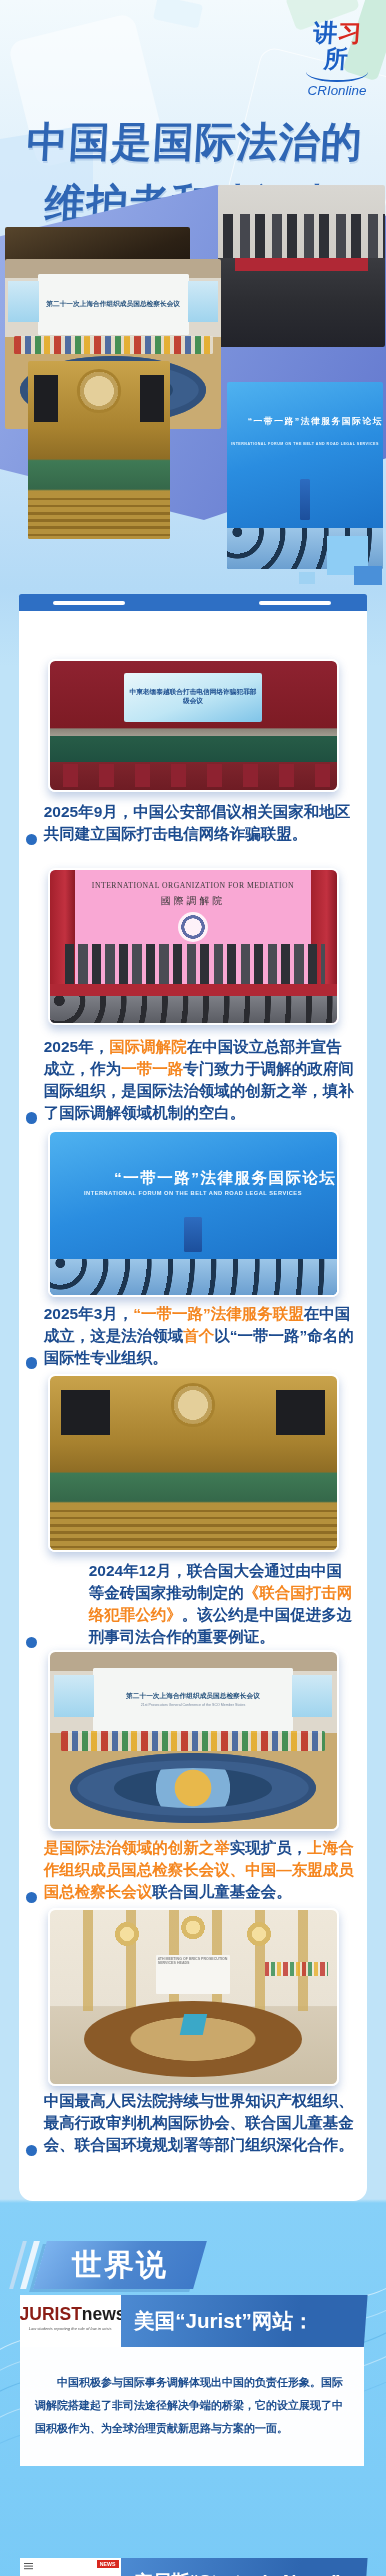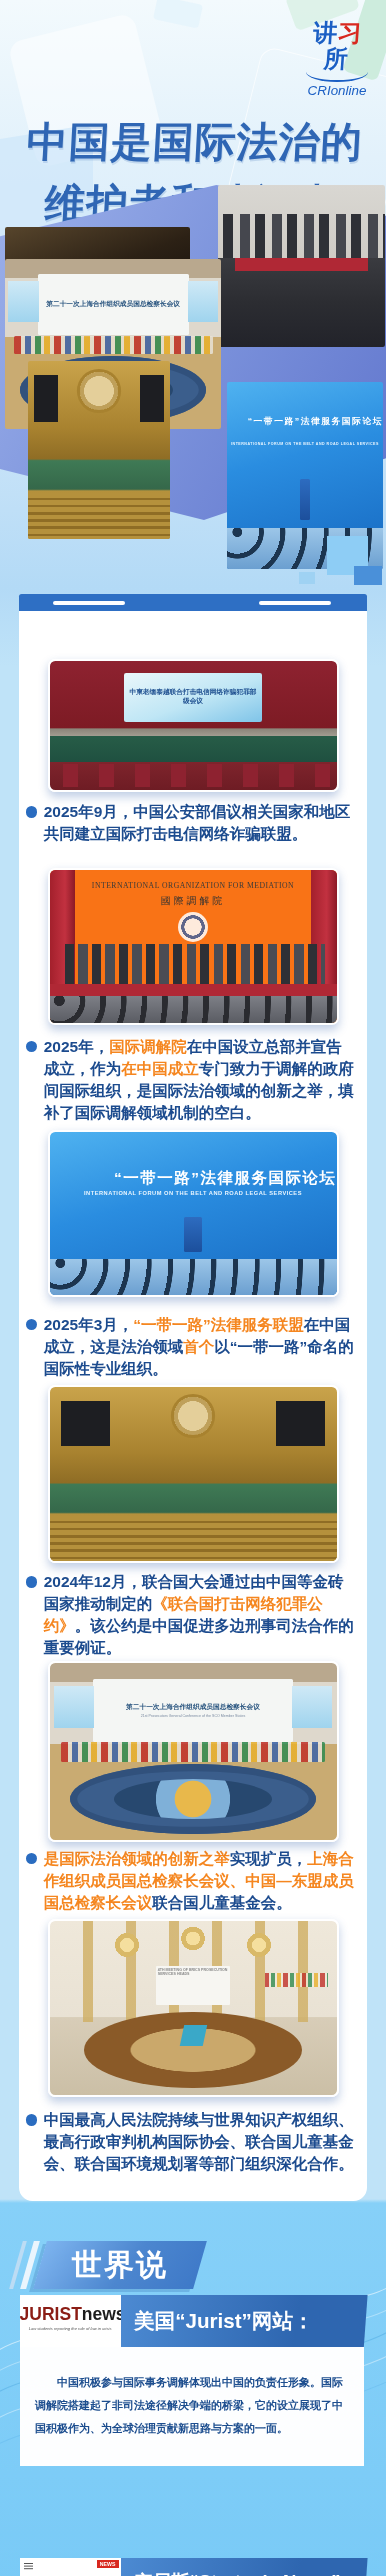--- a/index.html
+++ b/index.html
@@ -73,21 +73,21 @@
   .ph-bnr .aud{position:absolute;left:0;bottom:0;width:100%;height:22%;
     background:repeating-radial-gradient(circle at 10.3px 4.1px,#1c3550 0 4.6px,transparent 5.2px 21.6px),linear-gradient(180deg,#9cc6e8,#6b9fd0);}
   .ph-bnr.mini .t1{font-size:8.8px;top:18%;}
   .ph-bnr.mini .t2{font-size:3.6px;top:32%;}
   .ph-telecom{background:linear-gradient(180deg,#8e2230 0%,#7d1b24 52%,#8a8478 52.5%,#a29c90 58%,#275c47 58.5%,#1f5040 78%,#7e242c 78.5%,#6e1c24 100%);}
   .ph-telecom .screen{position:absolute;left:26%;top:9%;width:48%;height:38%;border-radius:2.1px;
     background:linear-gradient(160deg,#eaf7fb 0%,#bfe6f5 55%,#7fc4e8 100%);display:flex;flex-direction:column;align-items:center;justify-content:center;text-align:center;padding:0 5.2px;box-sizing:border-box;}
   .ph-telecom .screen .t1{font-size:6.7px;font-weight:bold;color:#1d4e8f;}
   .ph-telecom .chairs{position:absolute;left:0;bottom:2%;width:100%;height:18%;
     background:repeating-linear-gradient(90deg,transparent 0 13.4px,#8e2230 13.4px 28px,transparent 28px 36px);}
-  .ph-iom{background:#f97316;}
+  .ph-iom{background:#f9a8d4;}
   .ph-iom .cur{position:absolute;top:0;width:9%;height:78%;background:linear-gradient(90deg,#a3202c,#c23140 60%,#8c1a26);}
   .ph-iom .cur.l{left:0;} .ph-iom .cur.r{right:0;}
   .ph-iom .t1{position:absolute;left:0;top:7%;width:100%;text-align:center;font-family:"Liberation Serif","DejaVu Serif",serif;
     font-size:7.7px;letter-spacing:0.5px;color:#3a3a3a;}
   .ph-iom .t2{position:absolute;left:0;top:16%;width:100%;text-align:center;font-family:"Liberation Serif","DejaVu Serif",serif;
     font-size:9.8px;letter-spacing:3.1px;color:#333;}
   .ph-iom .emblem{position:absolute;left:50%;top:27%;width:30px;height:30px;margin-left:-15px;border-radius:50%;
     background:radial-gradient(circle,#fff 0 40%,#44639f 41% 55%,#fff 56% 78%,#44639f 79%);opacity:.85;}
   .ph-iom .people{position:absolute;left:4%;top:48%;width:92%;height:26%;
     background:repeating-linear-gradient(90deg,transparent 0 4.1px,#2e3036 4.1px 13.4px,transparent 13.4px 17.5px,#4a4c54 17.5px 27px);}
@@ -106,21 +106,21 @@
     background:repeating-linear-gradient(90deg,#c03028 0 4.1px,#f0ead9 4.1px 6.2px,#2f8a4f 6.2px 10.3px,#f0ead9 10.3px 12.4px,#e8b02c 12.4px 16.5px,#f0ead9 16.5px 18.5px);opacity:.8;}
   .ph-brics .table{position:absolute;left:12%;top:52%;width:76%;height:44%;border-radius:50%;
     background:radial-gradient(ellipse,#caa86b 0 40%,#8a5a28 41% 78%,#6e441c 79%);}
   .ph-brics .scr{position:absolute;left:46%;top:60%;width:8%;height:12%;background:#3aa8c8;transform:skewX(-12deg);}
 
   
   .card-band{left:19px;top:594px;width:348px;height:17.5px;background:#2e6fc4;border-radius:2.6px 2.6px 0 0;}
   .card-band .dash{position:absolute;top:6.7px;height:4.6px;width:72px;border-radius:2.6px;background:#fff;}
   .card-band .d1{left:34px;} .card-band .d2{left:240px;}
   .card{left:19px;top:611px;width:348px;height:1590px;background:#fff;border-radius:0 0 13.4px 13.4px;overflow:hidden;}
-  .bullet{display:flex;align-items:flex-start;padding:0 10.3px 0 7.2px;}
+  .bullet{display:flex;align-items:flex-end;padding:0 10.3px 0 7.2px;}
   .bullet .dot{flex:none;width:11.3px;height:11.3px;border-radius:50%;background:#2a6cc0;margin:5.2px 6.2px 0 0;}
   .bullet p{margin:0;font-size:15.5px;line-height:22px;font-weight:bold;color:#1c4b8e;}
   .bullet .o{color:#f5861f;}
 
   
   .world{left:0;top:2201px;width:386px;height:1719px;overflow:hidden;}
   .wave-svg{position:absolute;left:0;top:0;}
 
   .world-banner{position:absolute;left:40px;top:40px;width:160px;height:48px;
     background:linear-gradient(115deg,#7db4ef 0%,#4c86cf 55%,#3e79c8 100%);transform:skewX(-16deg);box-shadow:-3.1px 3.1px 0 rgba(43,98,168,.25);}
@@ -233,46 +233,46 @@
       <div class="cur l"></div>
         <div class="cur r"></div>
       <div class="people"></div>
       <div class="stage"></div>
       <div class="aud"></div>
     </div>
 
     <div class="bullet" style="margin-top:10.3px;">
       <span class="dot"></span>
       <p>
-        <span>2025年，</span><span class="o">国际调解院</span><span>在中国设立总部并宣告成立，作为</span><span class="o">在中国成立</span><span>专门致力于调解的政府间国际组织，是国际法治领域的创新之举，填补了国际调解领域机制的空白。</span>
+        <span>2025年，</span><span class="o">国际调解院</span><span>在中国设立总部并宣告成立，作为</span><span class="o">一带一路</span><span>专门致力于调解的政府间国际组织，是国际法治领域的创新之举，填补了国际调解领域机制的空白。</span>
       </p>
     </div>
 
     <div class="cardphoto ph-bnr" style="height:167px;margin-top:6.2px;">
       <div class="t1">“一带一路”法律服务国际论坛</div>
       <div class="t2">INTERNATIONAL FORUM ON THE BELT AND ROAD LEGAL SERVICES</div>
       <div class="pod"></div>
       <div class="aud"></div>
     </div>
 
-    <div class="bullet" style="margin-top:17px;">
+    <div class="bullet" style="margin-top:6px;">
       <span class="dot"></span>
       <p>
         <span>2025年3月，</span><span class="o">“一带一路”法律服务联盟</span><span>在中国成立，这是法治领域</span><span class="o">首个</span><span>以“一带一路”命名的国际性专业组织。</span>
       </p>
     </div>
 
     <div class="cardphoto ph-unga" style="height:178px;margin-top:5.2px;">
       <div class="emblem"></div>
       <div class="scr l"></div>
         <div class="scr r"></div>
       <div class="seats"></div>
     </div>
 
-    <div class="bullet" style="margin-top:8.2px;">
+    <div class="bullet" style="margin-top:8.2px;gap:45px;">
       <span class="dot"></span>
       <p>
         <span>2024年12月，联合国大会通过由中国等金砖国家推动制定的</span><span class="o">《联合国打击网络犯罪公约》</span><span>。该公约是中国促进多边刑事司法合作的重要例证。</span>
       </p>
     </div>
 
     <div class="cardphoto ph-sco" style="height:181px;margin-top:1.5px;">
       <div class="backdrop">
         <div class="t1">第二十一次上海合作组织成员国总检察长会议</div>
         <div class="t2">21st Prosecutors General Conference of the SCO Member States</div>
@@ -296,21 +296,21 @@
       <div class="cols"></div>
       <div class="chand c1"></div>
         <div class="chand c2"></div>
         <div class="chand c3"></div>
       <div class="board">4TH MEETING OF BRICS PROSECUTION SERVICES HEADS</div>
       <div class="flags"></div>
       <div class="table"></div>
       <div class="scr"></div>
     </div>
 
-    <div class="bullet" style="margin-top:12px;">
+    <div class="bullet" style="margin-top:4px;">
       <span class="dot"></span>
       <p><span>中国最高人民法院持续与世界知识产权组织、最高行政审判机构国际协会、联合国儿童基金会、联合国环境规划署等部门组织深化合作。</span></p>
     </div>
   </div>
 
   <div class="abs world">
 
     <svg class="wave-svg" width="386" height="392" viewBox="0 0 750 760">
       <path d="M-20,300 C150,180 340,380 520,260 C640,180 720,200 780,150" fill="none" stroke="#ffffff" stroke-opacity="0.55" stroke-width="2"></path>
       <path d="M-20,340 C160,220 350,420 540,300 C660,220 730,240 780,190" fill="none" stroke="#ffffff" stroke-opacity="0.35" stroke-width="2"></path>

